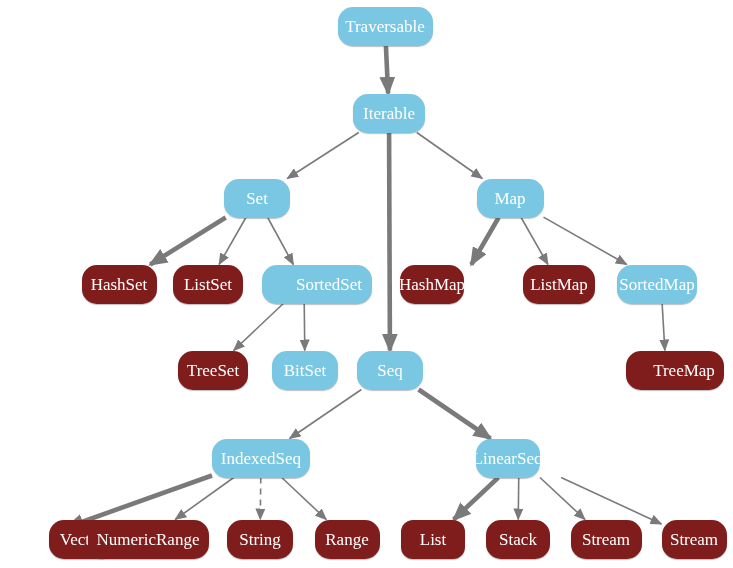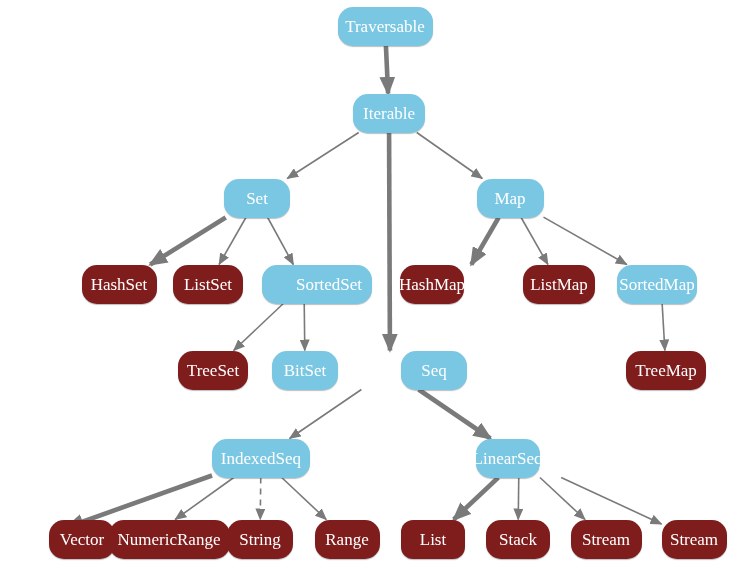--- a/index.html
+++ b/index.html
@@ -83,26 +83,26 @@
       <div class="node abstract" style="left: 224px; top: 178.5px; width: 66px;">Set</div>
       <div class="node abstract" style="left: 476.5px; top: 178.5px; width: 67px;">Map</div>
       <div class="node concrete" style="left: 81.5px; top: 264.5px; width: 75px;">HashSet</div>
       <div class="node concrete" style="left: 173px; top: 264.5px; width: 70px;">ListSet</div>
       <div class="node abstract" style="left: 261.5px; top: 264.5px; width: 85px; padding-left: 25px;">SortedSet</div>
       <div class="node concrete" style="left: 400px; top: 264.5px; width: 64px;">HashMap</div>
       <div class="node concrete" style="left: 523px; top: 264.5px; width: 72px;">ListMap</div>
       <div class="node abstract" style="left: 617px; top: 264.5px; width: 80px;">SortedMap</div>
       <div class="node concrete" style="left: 178px; top: 350.5px; width: 70px; text-align: center;">TreeSet</div>
       <div class="node abstract" style="left: 272px; top: 350.5px; width: 66px;">BitSet</div>
-      <div class="node abstract" style="left: 357px; top: 350.5px; width: 66px; margin-left: 44px;">Seq</div>
-      <div class="node concrete" style="left: 626px; top: 350.5px; width: 80px;">TreeMap</div>
+      <div class="node abstract" style="left: 357px; top: 350.5px; width: 66px;">Seq</div>
+      <div class="node concrete" style="left: 626px; top: 350.5px; width: 80px; padding-left: 18px;">TreeMap</div>
       <div class="node abstract" style="left: 212px; top: 438.5px; width: 98px;">IndexedSeq</div>
       <div class="node abstract" style="left: 475.5px; top: 438.5px; width: 64px;">LinearSeq</div>
       <div class="node concrete" style="left: 1px; top: 519.5px; width: 66px; margin-left: 48px;">Vector</div>
-      <div class="node concrete" style="left: 87.5px; top: 519.5px; width: 121px; margin-left: 21px;">NumericRange</div>
+      <div class="node concrete" style="left: 87.5px; top: 519.5px; width: 121px;">NumericRange</div>
       <div class="node concrete" style="left: 227px; top: 519.5px; width: 66px;">String</div>
       <div class="node concrete" style="left: 314.5px; top: 519.5px; width: 65px;">Range</div>
       <div class="node concrete" style="left: 401px; top: 519.5px; width: 64px; border-radius: 12px;">List</div>
       <div class="node concrete" style="left: 486px; top: 519.5px; width: 64px;">Stack</div>
       <div class="node concrete" style="left: 570.5px; top: 519.5px; width: 71px;">Stream</div>
       <div class="node concrete" style="left: 661.5px; top: 519.5px; width: 65px;">Stream</div>
     </div>
 </div>
 
 </body></html>

